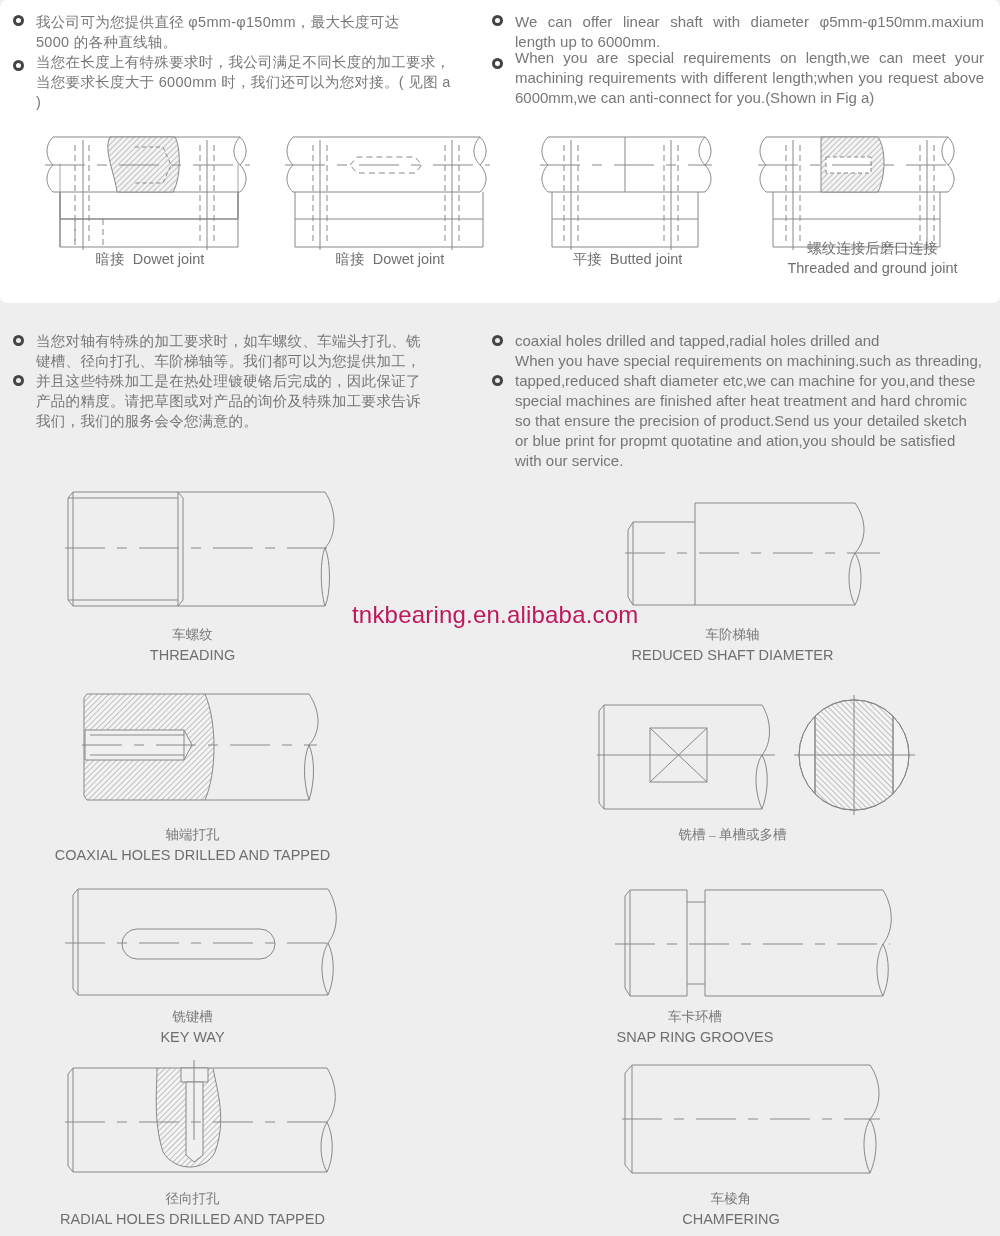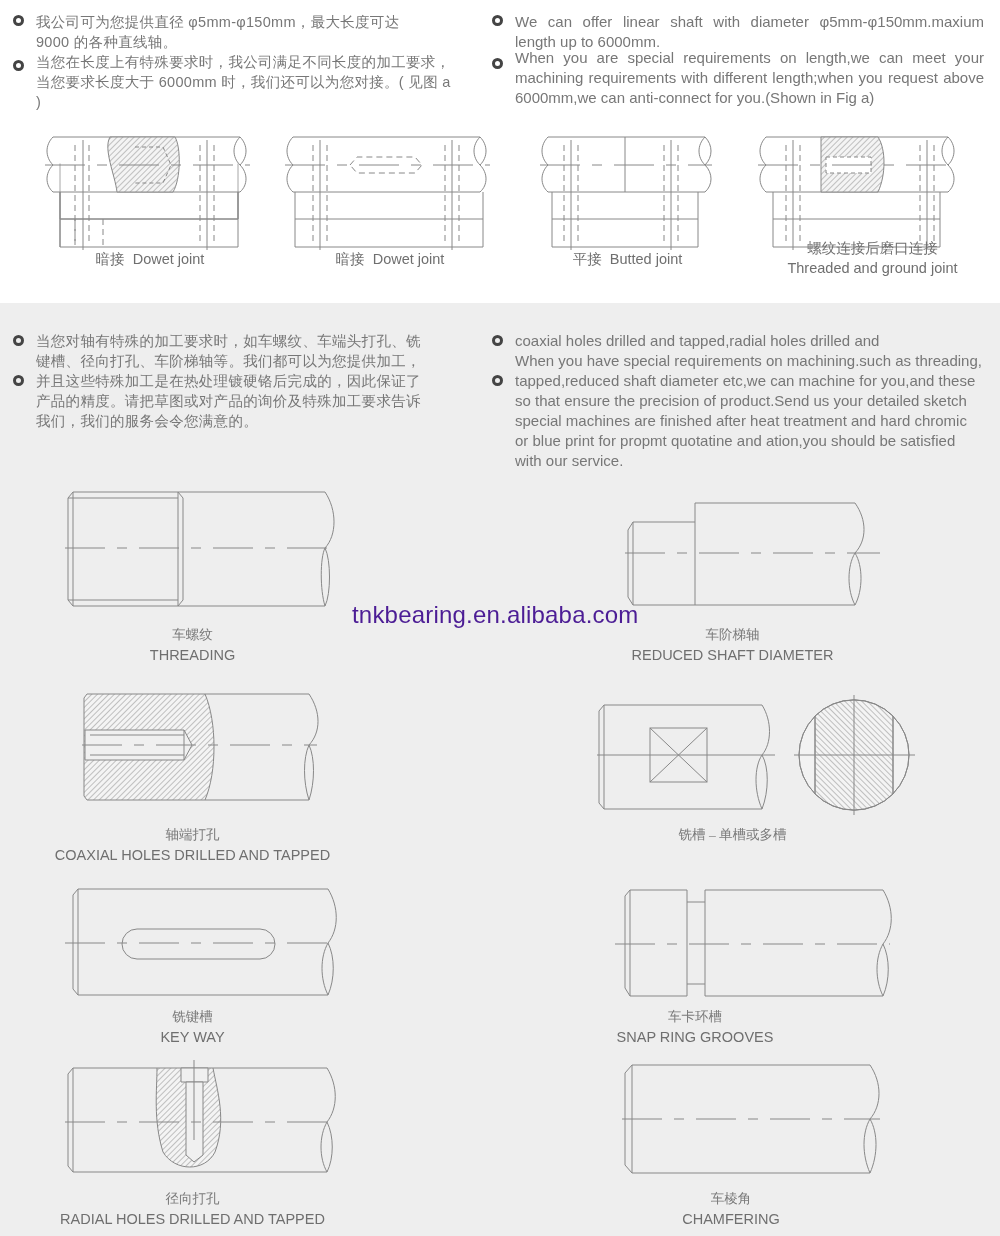--- a/index.html
+++ b/index.html
@@ -1,32 +1,32 @@
 <!DOCTYPE html>
 <html><head>
 <meta charset="utf-8">
 <style>
   * { box-sizing: border-box; margin: 0; padding: 0; }
   html, body { width: 1000px; height: 1236px; overflow: hidden; }
   body { font-family: "Liberation Sans", "DejaVu Sans", sans-serif; color: #6b6b6b; position: relative; background: #eeeeee; }
-  .top { position: absolute; left: 0; top: 0; width: 1000px; height: 303px; background: #ffffff; }
+  .top { position: absolute; left: 0; top: 0; width: 1000px; height: 303px; background: #ffffff; border-radius: 7px; }
   .bottom { position: absolute; left: 0; top: 303px; width: 1000px; height: 933px; background: #eeeeee; }
   .bullet { position: absolute; width: 11px; height: 11px; border: 3px solid #444; border-radius: 50%; }
   .txt { position: absolute; font-size: 15px; line-height: 20px; color: #777; }
   .cn { font-size: 14.5px; letter-spacing: 0.3px; }
   .en { text-align: justify; text-align-last: left; }
   .cap { position: absolute; text-align: center; font-size: 14.5px; line-height: 20px; color: #6f6f6f; }
   .cap .c1 { font-size: 13.5px; color: #7a7a7a; font-family: Liberation Serif, serif; }
   svg { position: absolute; overflow: visible; }
   svg .l { stroke: #888; stroke-width: 1; fill: none; }
   svg .d { stroke: #888; stroke-width: 1; fill: none; stroke-dasharray: 6 4; }
   svg .cl { stroke: #888; stroke-width: 1; fill: none; stroke-dasharray: 40 12 10 12; }
   svg .h { fill: url(#hatch); stroke: #888; stroke-width: 1; }
   svg .h2 { fill: url(#hatch2); stroke: #888; stroke-width: 1; }
-  .watermark { position: absolute; left: 352px; top: 601px; font-size: 24px; color: #4c1d95; letter-spacing: 0.2px; }
+  .watermark { position: absolute; left: 352px; top: 601px; font-size: 24px; color: #be185d; letter-spacing: 0.2px; }
 </style>
 </head>
 <body>
 
 <svg width="0" height="0" style="position:absolute">
   <defs>
     <pattern id="hatch" width="4" height="4" patternUnits="userSpaceOnUse" patternTransform="rotate(45)">
       <rect width="4" height="4" fill="#f4f4f4"></rect>
       <line x1="0" y1="0" x2="0" y2="4" stroke="#8a8a8a" stroke-width="1"></line>
     </pattern>
@@ -34,21 +34,21 @@
       <rect width="4" height="4" fill="#f4f4f4"></rect>
       <line x1="0" y1="0" x2="0" y2="4" stroke="#8a8a8a" stroke-width="1"></line>
     </pattern>
   </defs>
 </svg>
 
 <section class="top">
   <span class="bullet" style="left:13px;top:15px"></span>
   <div class="txt cn" style="left:36px;top:12px;width:420px">
     <div>我公司可为您提供直径 φ5mm-φ150mm，最大长度可达</div>
-    <div>9000 的各种直线轴。</div>
+    <div>5000 的各种直线轴。</div>
   </div>
   <span class="bullet" style="left:13px;top:60px"></span>
   <div class="txt cn" style="left:36px;top:52px;width:420px">
     <div>当您在长度上有特殊要求时，我公司满足不同长度的加工要求，</div>
     <div>当您要求长度大于 6000mm 时，我们还可以为您对接。( 见图 a )</div>
   </div>
 
   <span class="bullet" style="left:492px;top:15px"></span>
   <div class="txt en" style="left:515px;top:12px;width:469px">We can offer linear shaft with diameter φ5mm-φ150mm.maxium length up to 6000mm.</div>
   <span class="bullet" style="left:492px;top:58px"></span>
@@ -141,22 +141,22 @@
   <div>产品的精度。请把草图或对产品的询价及特殊加工要求告诉</div>
   <div>我们，我们的服务会令您满意的。</div>
 </div>
 
 <span class="bullet" style="left:492px;top:335px"></span>
 <span class="bullet" style="left:492px;top:375px"></span>
 <div class="txt" style="left:515px;top:331px;width:480px">
   <div>coaxial holes drilled and tapped,radial holes drilled and</div>
   <div>When you have special requirements on machining.such as threading,</div>
   <div>tapped,reduced shaft diameter etc,we can machine for you,and these</div>
+  <div>special machines are finished after heat treatment and hard chromic</div>
   <div>so that ensure the precision of product.Send us your detailed sketch</div>
-  <div>special machines are finished after heat treatment and hard chromic</div>
   <div>or blue print for propmt quotatine and ation,you should be satisfied</div>
   <div>with our service.</div>
 </div>
 
 <svg style="left:65px;top:490px" width="270" height="120">
   <path class="l" d="M8,2 H260 C272,20 272,45 260,58 C255,68 255,100 260,116 H8 L3,110 V8 Z"></path>
   <path class="l" d="M8,2 V116 M3,8 H113 M3,110 H113 M113,2 V116 L118,110 V8 Z"></path>
   <path class="l" d="M260,58 C266,70 266,104 260,116"></path>
   <line class="cl" x1="0" y1="58" x2="265" y2="58"></line>
 </svg>

